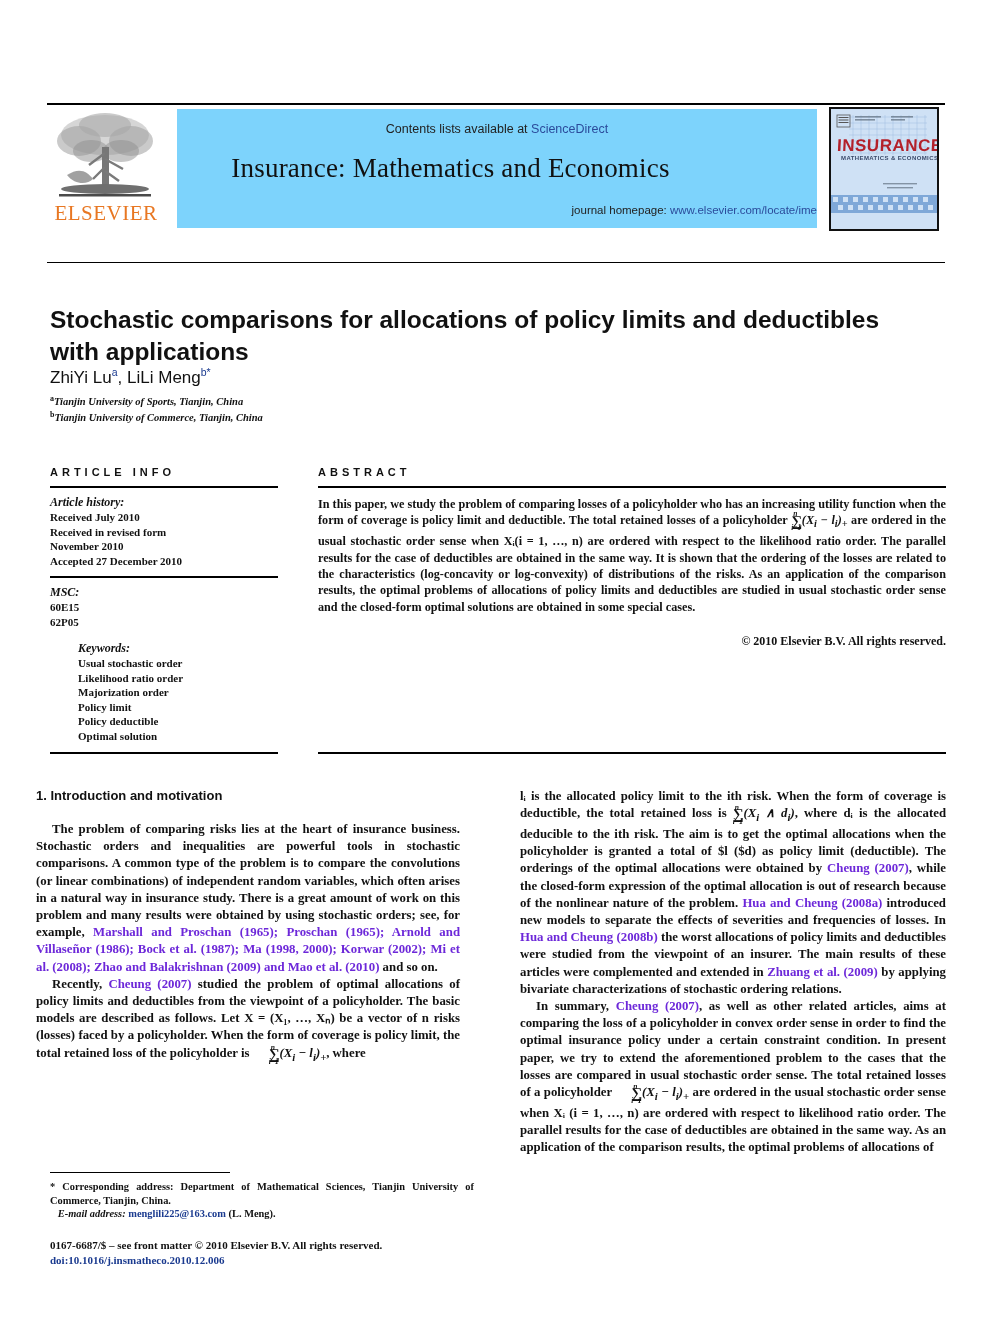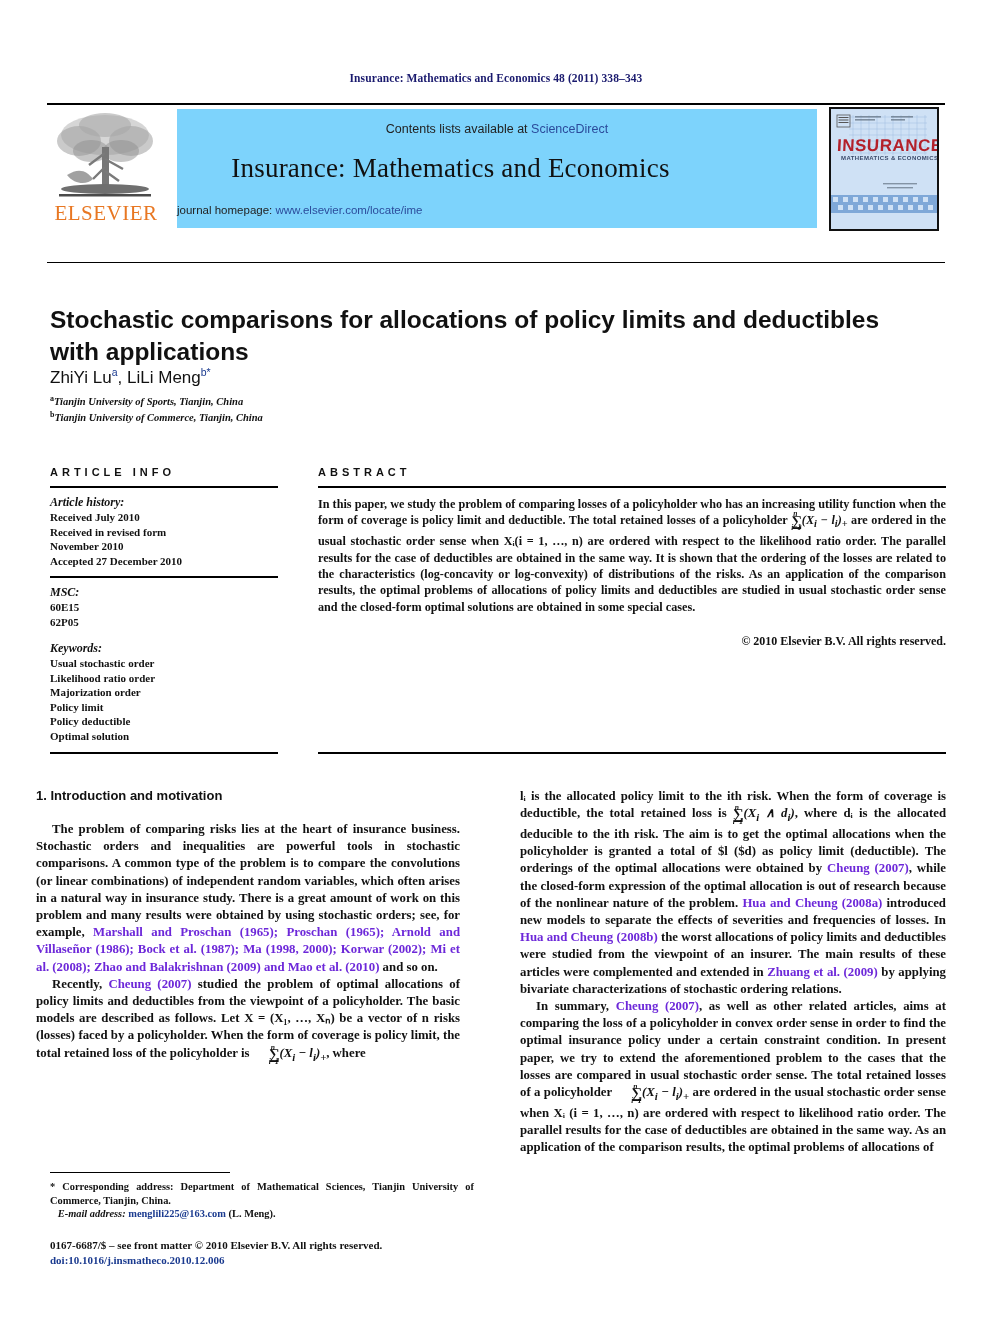--- a/index.html
+++ b/index.html
@@ -91,21 +91,21 @@
     text-align: center;
     font-family: "Liberation Serif", serif;
     font-size: 27px;
     color: #111;
     letter-spacing: 0.2px;
   }
   .homepage-line {
     position: absolute;
     left: 0; top: 95px;
     width: 640px;
-    text-align: left;
+    text-align: right;
     font-family: "Liberation Sans", sans-serif;
     font-size: 11.5px;
     color: #222;
   }
   .homepage-line .hp-link { color: #2b4b9b; }
 
   .cover-thumb {
     position: absolute;
     left: 782px; top: 2px;
     width: 110px;
@@ -185,21 +185,21 @@
   }
   .info-line {
     font-family: "Liberation Serif", serif;
     font-weight: bold;
     font-size: 11px;
     line-height: 14.5px;
     color: #111;
   }
   .info-rule { border-top: 2px solid #000; margin: 8px 0 7px 0; }
   .info-rule-bottom { border-top: 2px solid #000; margin-top: 9px; }
-  .kw-block { margin-top: 12px; }
+  .kw-block { margin-top: 12px; margin-left: 28px; }
 
   .abs-rule { border-top: 2.4px solid #000; margin: 0 0 8px 0; }
   .abs-text {
     font-family: "Liberation Serif", serif;
     font-weight: bold;
     font-size: 12.2px;
     line-height: 16.4px;
     text-align: justify;
     color: #111;
   }
@@ -304,21 +304,20 @@
     color: #111;
   }
   .issn .doi { color:#1a3a8f; }
   sup { line-height: 0; }
 </style>
 </head>
 <body>
 
 <div class="page">
 
-  <div class="running-head">Insurance: Mathematics and Economics 48 (2011) 338–343</div>
 
   <div class="masthead">
 
     <div class="elsevier-logo">
       <div class="tree-box">
         <svg viewBox="0 0 104 92" width="104" height="92" aria-hidden="true">
           <g fill="#8d8d8d">
             <ellipse cx="52" cy="26" rx="44" ry="20" fill="#b5b5b5" opacity="0.55"></ellipse>
             <ellipse cx="26" cy="32" rx="22" ry="15" fill="#9e9e9e" opacity="0.55"></ellipse>
             <ellipse cx="78" cy="32" rx="22" ry="15" fill="#9e9e9e" opacity="0.55"></ellipse>

